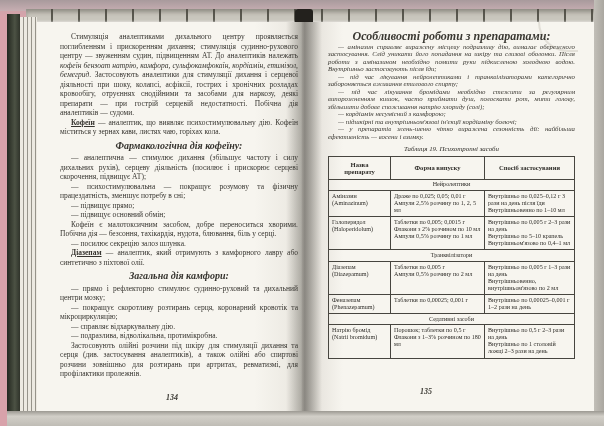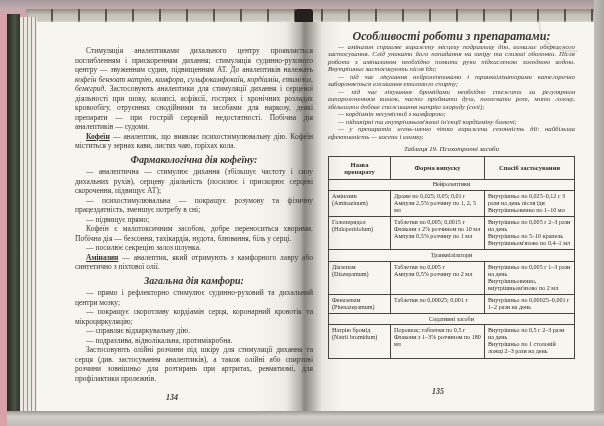--- a/index.html
+++ b/index.html
@@ -29,22 +29,22 @@
     background:linear-gradient(to right,rgba(110,108,100,0) 0,rgba(110,108,100,.45) 40%,rgba(82,80,74,.6) 52%,rgba(110,108,100,0) 100%); }
   .right-edge { position:absolute; left:594px; top:0; width:10px; height:426px;
     background:linear-gradient(to right,#c2bfb8,#aaa7a0); }
   .bottom-band { position:absolute; left:7px; top:411px; width:597px; height:15px;
     background:linear-gradient(to bottom,#9c9992,#d2cfc8 35%,#bfbcb5); }
   .page-curl { position:absolute; left:538px; top:22px; width:38px; height:28px;
     border-left:2px solid #e2dfd7; border-bottom:2px solid #e2dfd7;
     border-radius:0 0 0 34px; }
 
   
-  .lp-text { position:absolute; left:60px; top:46px; width:238px;
-    font-size:7.5px; line-height:9.5px; color:#35332e; text-align:justify;margin-left:15px; }
+  .lp-text { position:absolute; left:60px; top:32px; width:238px;
+    font-size:7.5px; line-height:9.5px; color:#35332e; text-align:justify; }
   .lp-text p { margin:0; text-indent:11px; }
   .lead { font-weight:bold;text-decoration:underline; }
   .ital { font-style:italic; }
   .center-h { text-align:center; font-weight:bold; font-style:italic;
     margin:4px 0 3px; font-size:10px; text-indent:0 !important; }
 
   
   .rp-text { position:absolute; left:328px; top:33px; width:247px;
     font-size:6.8px; line-height:7.5px; color:#3a3832; font-style:italic; text-align:justify; }
   .rp-text p { margin:0; text-indent:10px; }
@@ -59,21 +59,21 @@
     border:1.5px solid #47453f; }
   table.psy th, table.psy td { border:1px solid #47453f; padding:2px 3px;
     vertical-align:top; text-align:left; font-weight:normal; }
   table.psy th { text-align:center; vertical-align:middle; font-weight:bold;
     font-size:6.6px; padding:4px 2px; }
   table.psy .section-row td { text-align:center; padding:1.5px 2px; }
   .pre { white-space:pre-line; }
 
   .pnum { position:absolute; font-size:8px; font-style:italic; font-weight:bold; color:#3c3a34; }
   .pnum-left { left:166px; top:393px; }
-  .pnum-right { left:432px; top:387px; }
+  .pnum-right { left:420px; top:387px; }
 </style>
 </head>
 <body>
 
 <div class="scene">
 
   <div class="top-blur"></div>
   <div class="book-top-edge"></div>
   <div class="spine-notch"></div>
   <div class="cover-left"></div>
@@ -85,26 +85,27 @@
   <div class="right-edge"></div>
   <div class="bottom-band"></div>
 
   <div class="lp-text">
     <p><span>Стимуляція аналептиками дихального центру проявляється поглибленням і прискоренням дихання; стимуляція судинно-рухового центру — звуженням судин, підвищенням АТ. До аналептиків належать </span><span class="ital">кофеїн бензоат натрію, камфора, сульфокамфокаїн, кордіамін, етимізол, бемегрид</span><span>. Застосовують аналептики для стимуляції дихання і серцевої діяльності при шоку, колапсі, асфіксії, гострих і хронічних розладах кровообігу, отруєннях снодійними та засобами для наркозу, деякі препарати — при гострій серцевій недостатності. Побічна дія аналептиків — судоми.</span></p>
     <p><span class="lead">Кофеїн</span><span> — аналептик, що виявляє психостимулювальну дію. Кофеїн міститься у зернах кави, листях чаю, горіхах кола.</span></p>
     <div class="center-h">Фармакологічна дія кофеїну:</div>
     <p>— аналептична — стимулює дихання (збільшує частоту і силу дихальних рухів), серцеву діяльність (посилює і прискорює серцеві скорочення, підвищує АТ);</p>
     <p>— психостимулювальна — покращує розумову та фізичну працездатність, зменшує потребу в сні;</p>
     <p>— підвищує прямо;</p>
+    <p>— підвищує основний обмін;</p>
     <p>Кофеїн є малотоксичним засобом, добре переноситься хворими. Побічна дія — безсоння, тахікардія, нудота, блювання, біль у серці.</p>
     <p>— посилює секрецію залоз шлунка.</p>
-    <p><span class="lead">Аміназин</span><span> — аналептик, який отримують з камфорного лавру або синтетично з піхтової олії.</span></p>
+    <p><span class="lead">Діазепам</span><span> — аналептик, який отримують з камфорного лавру або синтетично з піхтової олії.</span></p>
     <div class="center-h">Загальна дія камфори:</div>
     <p>— прямо і рефлекторно стимулює судинно-руховий та дихальний центри мозку;</p>
-    <p>— покращує скоротливу кордіамін серця, коронарний кровотік та мікроциркуляцію;</p>
+    <p>— покращує скоротливу розтирань серця, коронарний кровотік та мікроциркуляцію;</p>
     <p>— справляє відхаркувальну дію.</p>
     <p>— подразлива, відволікальна, протимікробна.</p>
     <p>Застосовують олійні розчини під шкіру для стимуляції дихання та серця (див. застосування аналептиків), а також олійні або спиртові розчини зовнішньо для розтирань при артритах, ревматизмі, для профілактики пролежнів.</p>
   </div>
   <div class="pnum pnum-left">134</div>
 
   <div class="rp-text">
     <div class="rp-h">Особливості роботи з препаратами:</div>
     <p>— аміназин справляє виражену місцеву подразливу дію, вимагає обережного застосування. Слід уникати його попадання на шкіру та слизові оболонки. Після роботи з аміназином необхідно помити руки підкисленою холодною водою. Внутрішньо застосовують після їди;</p>
     <p>— під час лікування нейролептиками і транквілізаторами категорично забороняється вживання етилового спирту;</p>

